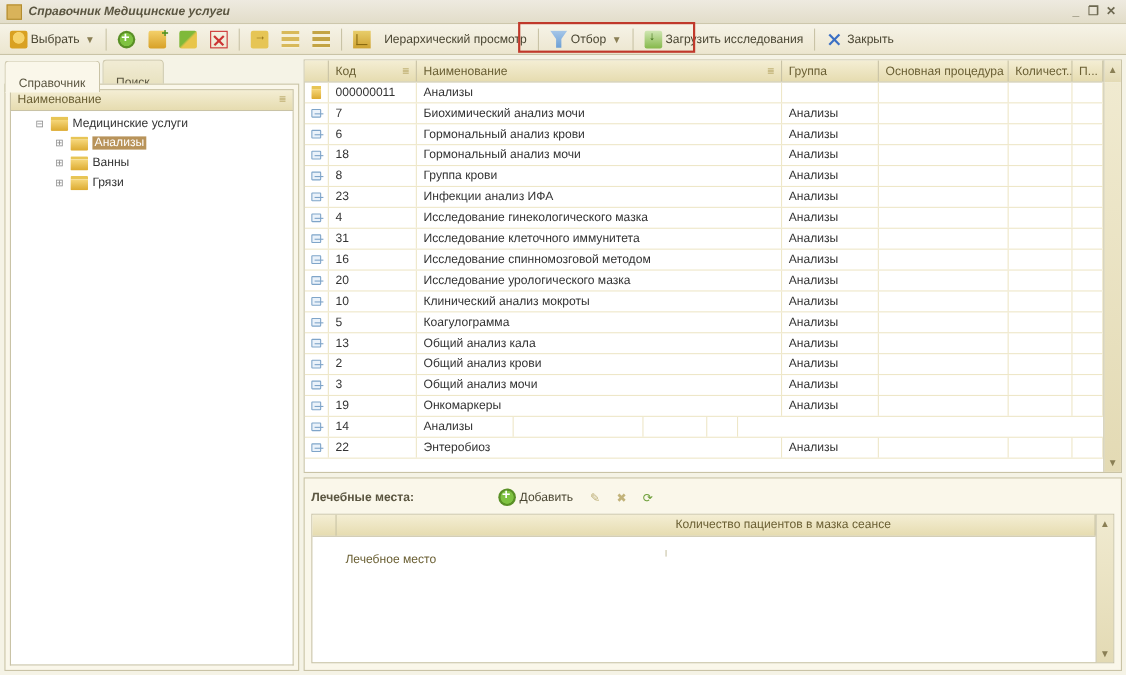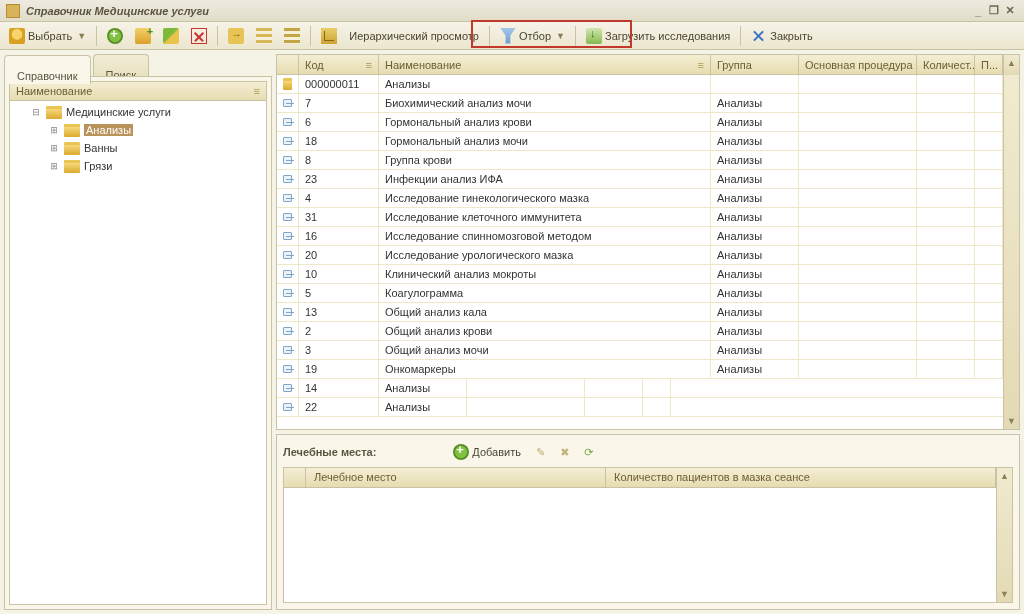--- a/index.html
+++ b/index.html
@@ -83,21 +83,21 @@
   
   .bottom { border:1px solid #c9c3a6; background:#faf7ea; padding:6px; display:flex; flex-direction:column; height:176px;}
   .bottom-tb { display:flex; align-items:center; height:22px; gap:6px;}
   .bottom-tb .lbl{font-weight:bold;color:#5a5540;}
   .mini-btn{width:18px;height:18px;display:inline-flex;align-items:center;justify-content:center;border-radius:2px;cursor:pointer;}
   .i-pencil{color:#bcae76;} .i-x{color:#c2b37a;} .i-ref{color:#6fa03c;}
   .grid2-wrap{flex:1;border:1px solid #c9c3a6;background:#fff;margin-top:4px;display:flex;}
   .grid2-main{flex:1;}
   .grid2-head{display:flex;height:20px;background:linear-gradient(#f4eed4,#e6dcb0);border-bottom:1px solid #c9c3a6;}
   .g2h{border-right:1px solid #c9c3a6;padding:3px 8px;color:#6a5f33;}
-  .g2-icon{width:22px;} .g2-place{width:300px;} .g2-qty{flex:1;}
+  .g2-icon{width:22px;} .g2-place{width:300px;margin-top:32px;} .g2-qty{flex:1;}
 </style>
 </head>
 <body>
 
 <div class="titlebar">
   <span class="icon"></span>
   <span class="title">Справочник Медицинские услуги</span>
   <span class="winbtn">_</span>
   <span class="winbtn">❐</span>
   <span class="winbtn">✕</span>
@@ -412,20 +412,21 @@
               <div class="gc c-group">Анализы</div>
               <div class="gc c-proc"></div>
               <div class="gc c-qty"></div>
               <div class="gc c-p"></div>
             </div>
             <div class="grow">
               <div class="gc c-icon">
                 <span class="row-icon"></span>
               </div>
               <div class="gc c-code num">22</div>
+              <div class="gc c-name">Энтеробиоз</div>
               <div class="gc c-group">Анализы</div>
               <div class="gc c-proc"></div>
               <div class="gc c-qty"></div>
               <div class="gc c-p"></div>
             </div>
           </div>
         <div class="scroll-gutter" style="display:flex;flex-direction:column;">
           <div style="flex:1;"></div>
           <div class="arrow">▼</div>
         </div>

